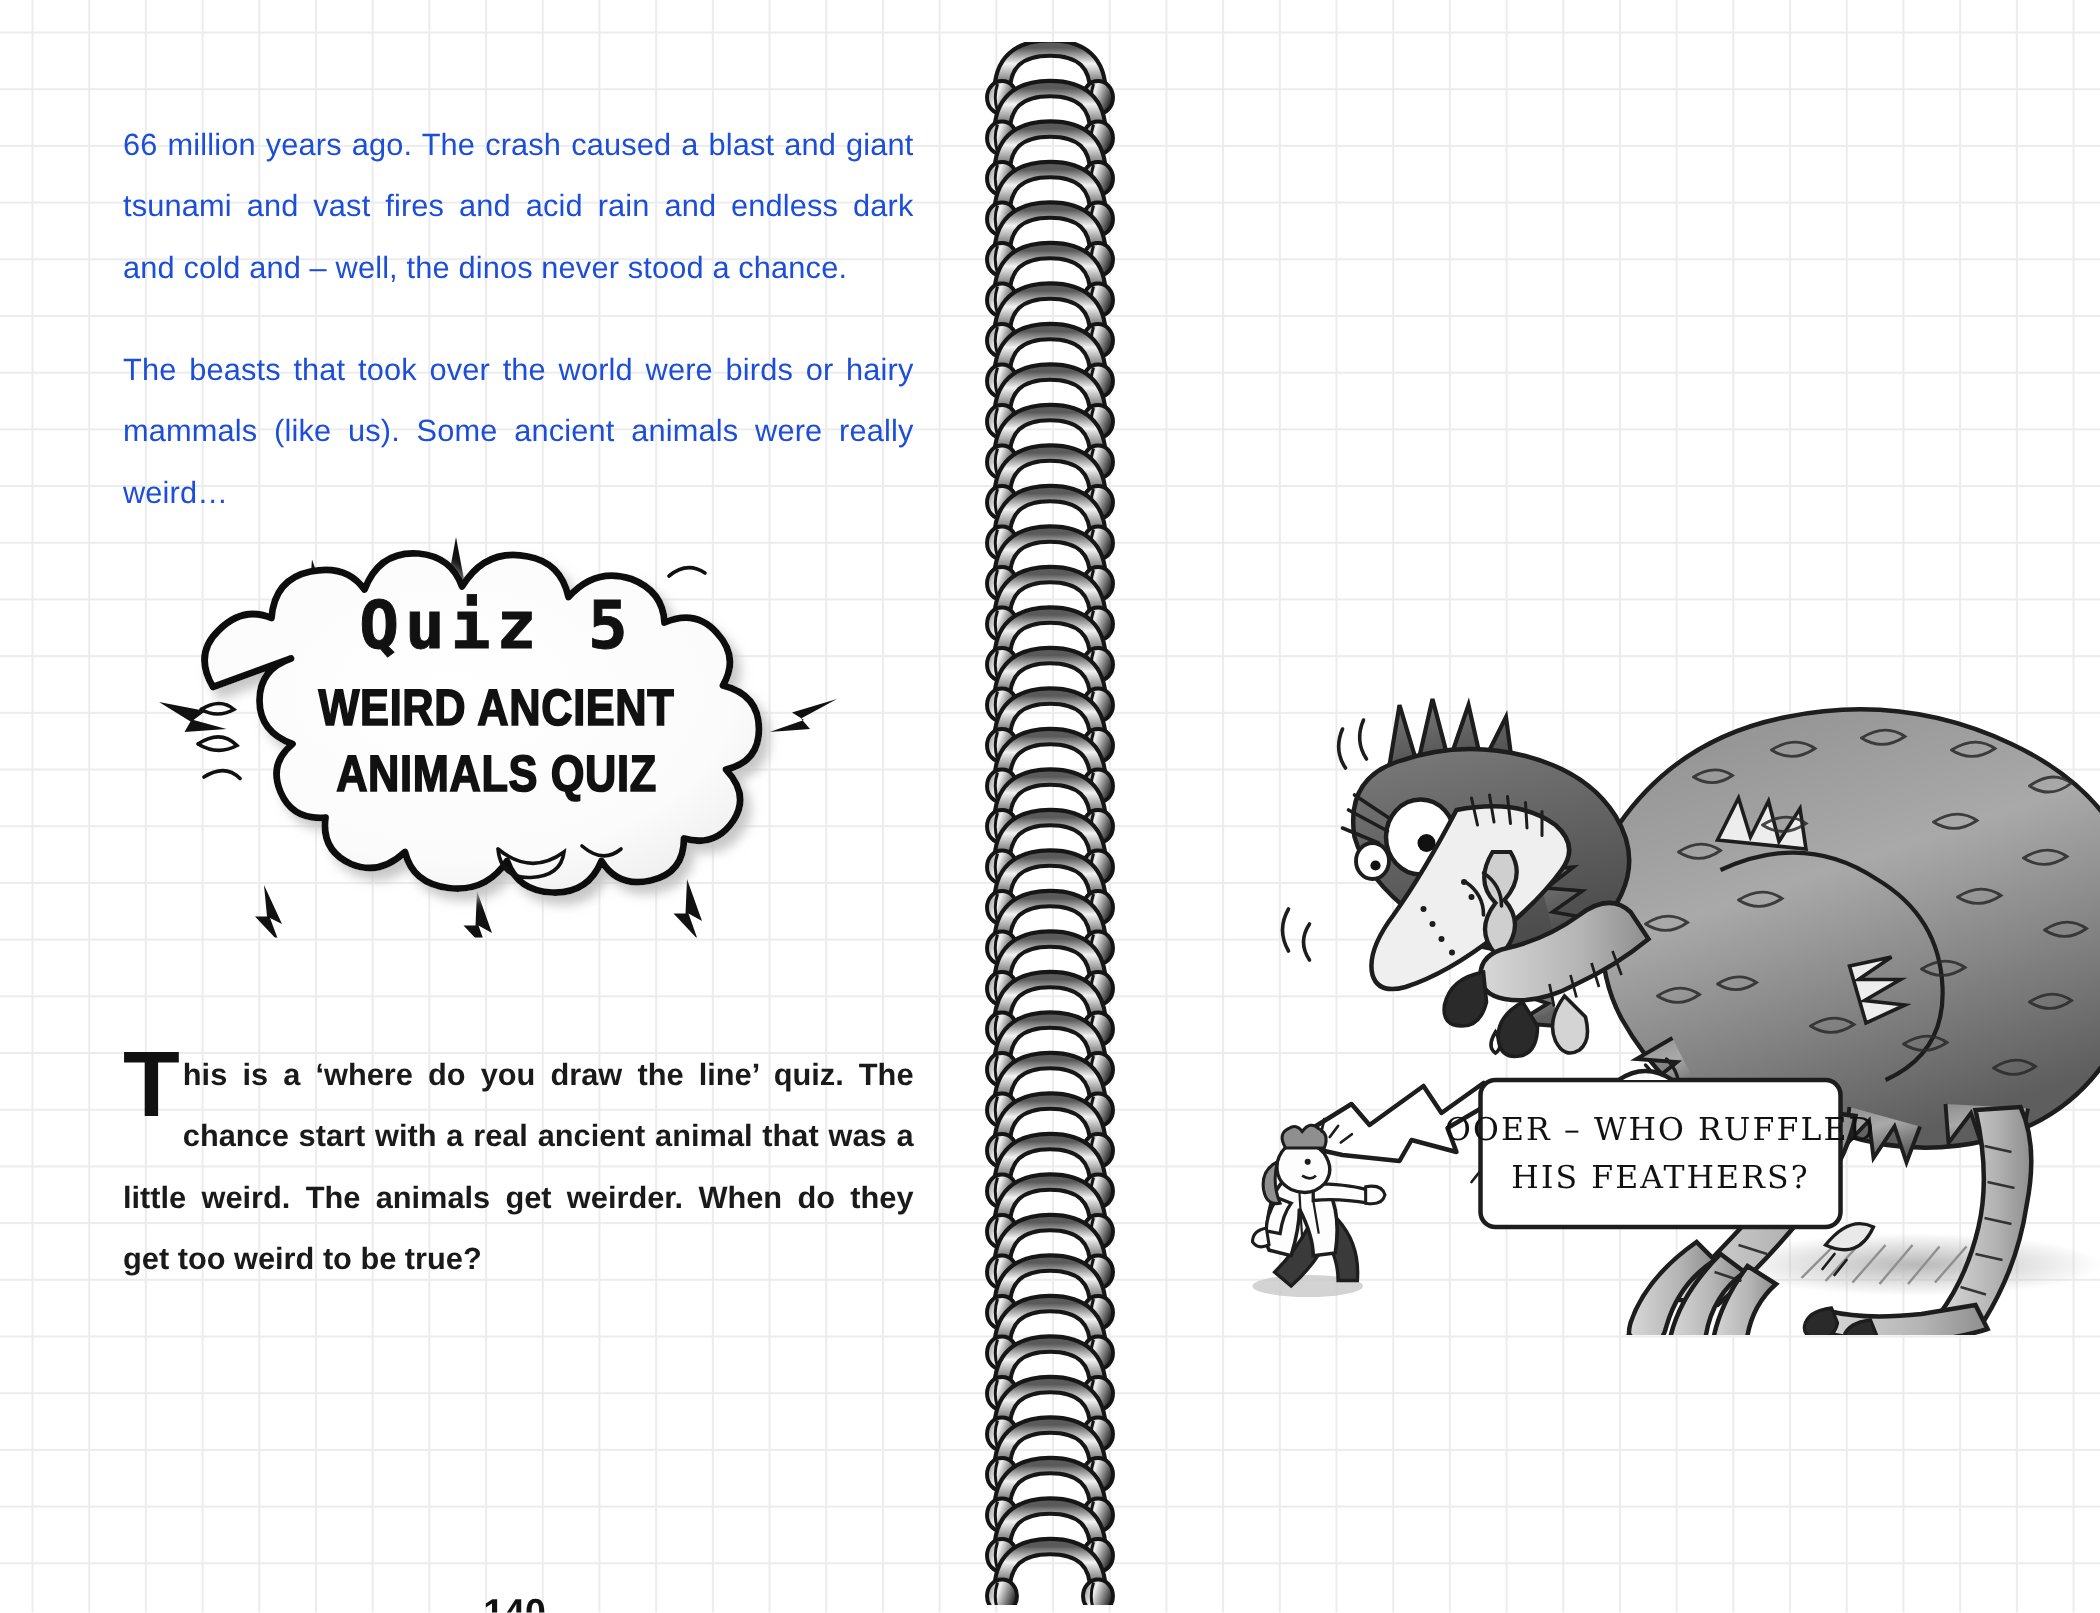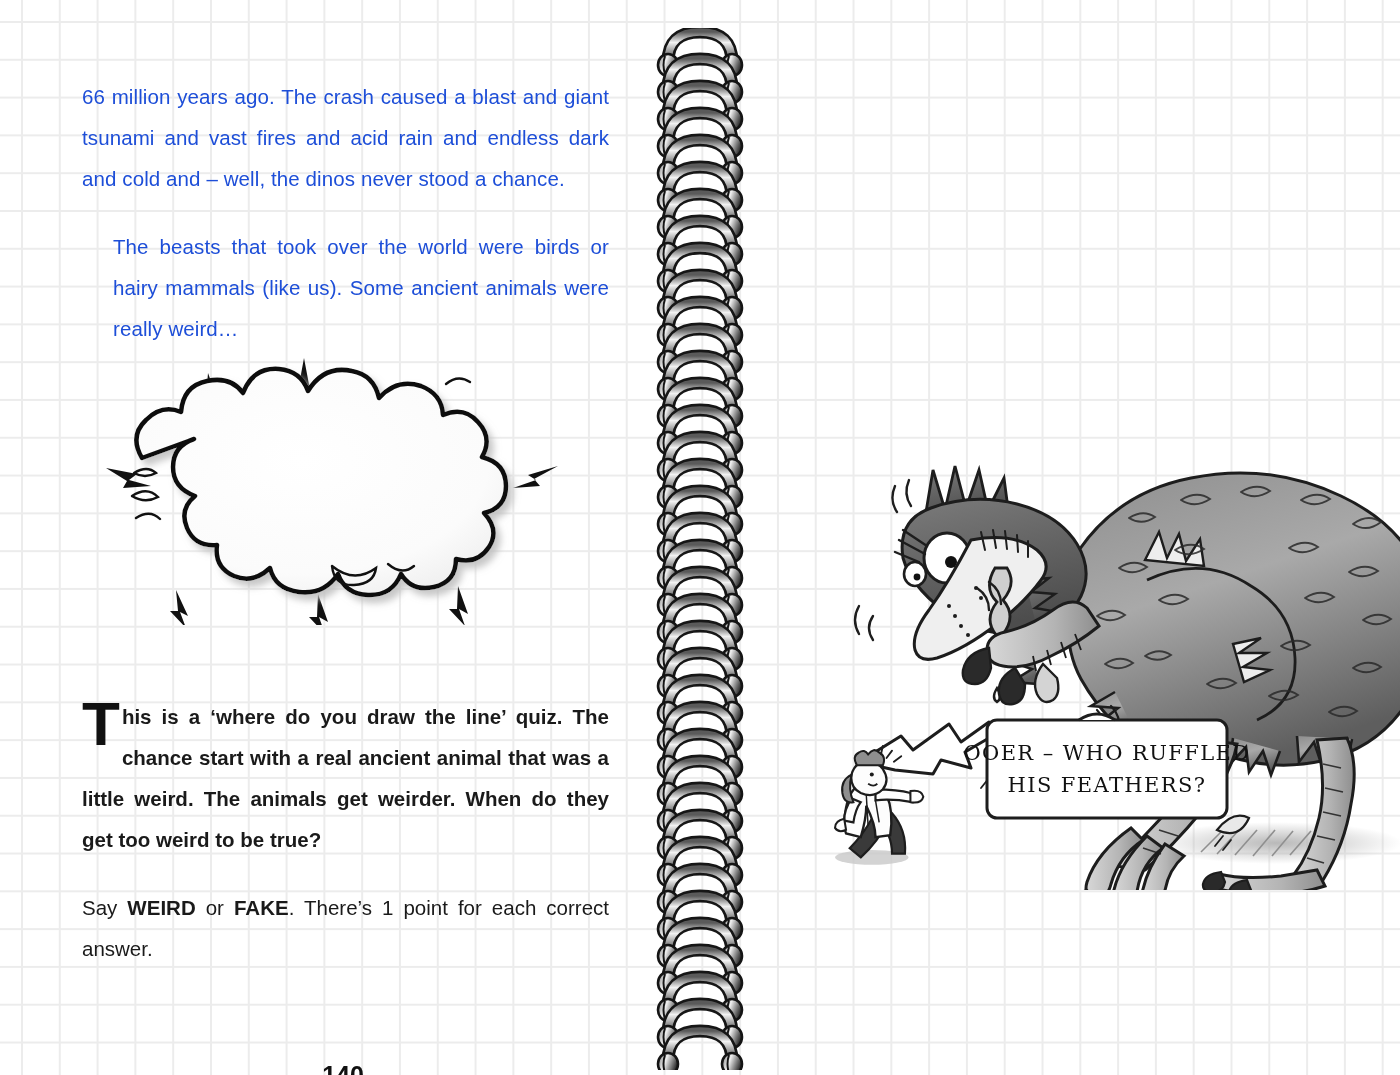--- a/index.html
+++ b/index.html
@@ -32,21 +32,21 @@
     position:absolute;
     font-size:20.5px;
     line-height:41px;
     color:#1d4ed8;
     text-align:justify;
     letter-spacing:.1px;
   }
   #left-col{left:82px;top:76px;width:527px;}
 
   p.para{margin:0 0 27px 0;}
-  p.para:last-child{margin-bottom:0;margin-left:31px;}
+  p.para:last-child{margin-bottom:0;}
 
   
   #quiz-bubble{
     position:absolute;
     left:96px;top:318px;
     width:470px;height:307px;
   }
   #quiz-bubble svg{position:absolute;inset:0;width:100%;height:100%;}
   .bubble-text{
     position:absolute;left:0;right:0;top:72px;
@@ -172,25 +172,29 @@
 
         <g fill="none" stroke="#111" stroke-width="2.4" stroke-linecap="round">
           <path d="M38 155 q13 -8 22 0 q-11 6 -22 0"></path>
           <path d="M36 178 q15 -10 26 1 q-13 7 -26 -1"></path>
           <path d="M40 200 q14 -9 24 1"></path>
           <path d="M350 66 q12 -10 24 -2"></path>
           <path d="M236 248 q22 18 44 2 q-2 16 -22 17 q-20 1 -22 -19"></path>
           <path d="M292 246 q14 12 26 2"></path>
         </g>
       </svg>
+      <div class="bubble-text">
+        <div class="quiz-no">Quiz 5</div>
+        <div class="quiz-title">WEIRD ANCIENT</div>
+        <div class="quiz-title">ANIMALS QUIZ</div>
+      </div>
     </div>
 
     <div id="quiz-intro">
       <p class="bold-para"><span class="dropcap">T</span><span>his is a ‘where do you draw the line’ quiz. The chance start with a real ancient animal that was a little weird. The animals get weirder. When do they get too weird to be true?</span></p>
-      <p class="plain-para"><span>Say </span><b>WEIRD</b><span> or </span><b>FAKE</b><span>. There’s 1 point for each correct answer.</span></p>
     </div>
 
     <div class="pagenum" id="pagenum-left">140</div>
   </div>
 
   <div class="page" id="page-right">
 
     
 
     

